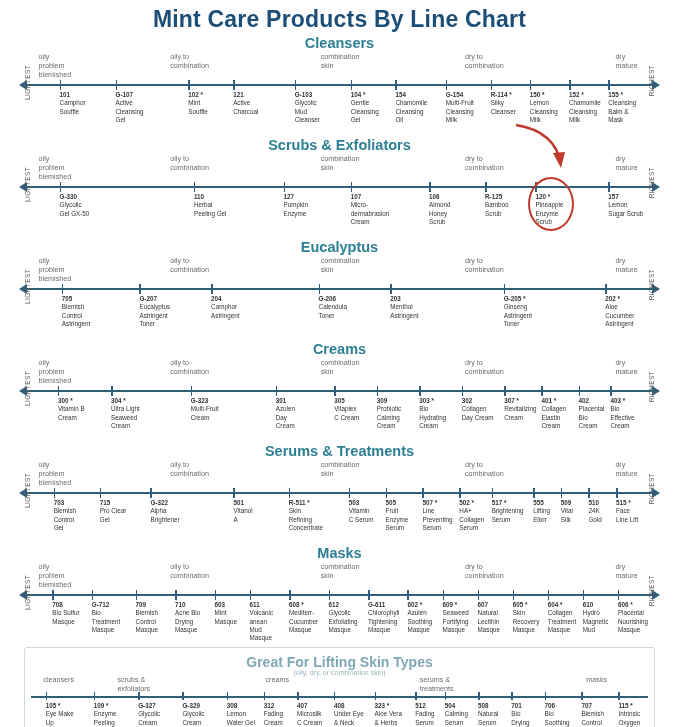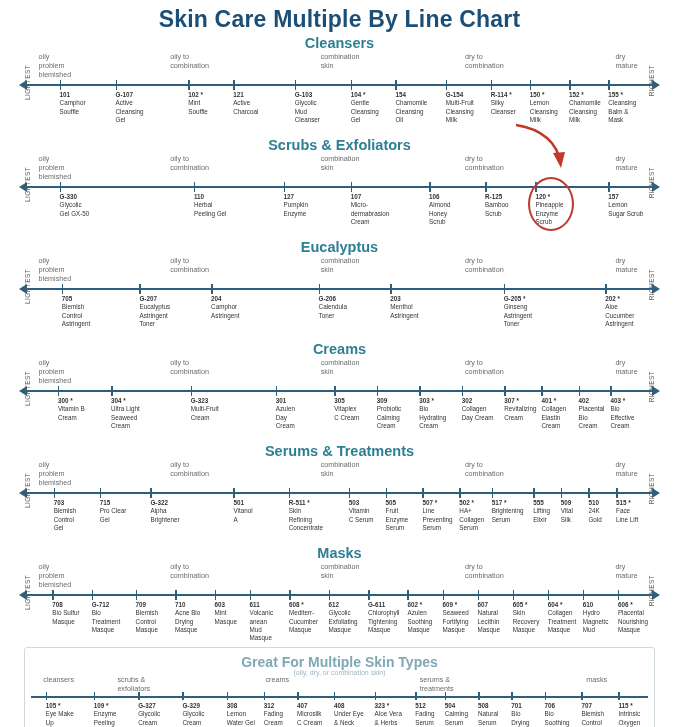--- a/index.html
+++ b/index.html
@@ -98,21 +98,21 @@
     border-radius: 50%;
     width: 46px; height: 54px;
     pointer-events: none;
   }
   .arrow-annot { position: absolute; }
 </style>
 </head>
 <body>
 
 <div class="page">
-  <div class="main-title">Skin Care Multiple By Line Chart</div>
+  <div class="main-title">Mint Care Products By Line Chart</div>
   <div id="sections">
       <div class="section">
         <div class="sec-title">Cleansers</div>
         <div class="zones">
           <div class="zone" style="left: 2%;">oily
 problem
 blemished</div>
           <div class="zone" style="left: 23%;">oily to
 combination</div>
           <div class="zone" style="left: 47%;">combination
@@ -506,21 +506,21 @@
           <div class="item" style="left: 88.8112%;"><span class="code">610</span><div style="white-space: pre-line;">Hydro
 Magnetic
 Mud</div></div>
           <div class="item" style="left: 94.4056%;"><span class="code">606 *</span><div style="white-space: pre-line;">Placental
 Nourishing
 Masque</div></div>
         </div>
       </div>
     </div>
   <div class="multi-box">
-    <div class="sec-title last">Great For Multiple Skin Types</div>
+    <div class="sec-title last">Great For Lifting Skin Types</div>
     <div class="sec-sub">(oily, dry, or combination skin)</div>
     <div class="multi-heads" id="multi-heads">
         <div class="multi-head" style="left: 2%;">cleansers</div>
         <div class="multi-head" style="left: 14%;">scrubs &amp;
 exfoliators</div>
         <div class="multi-head" style="left: 38%;">creams</div>
         <div class="multi-head" style="left: 63%;">serums &amp;
 treatments</div>
         <div class="multi-head" style="left: 90%;">masks</div>
       </div>

